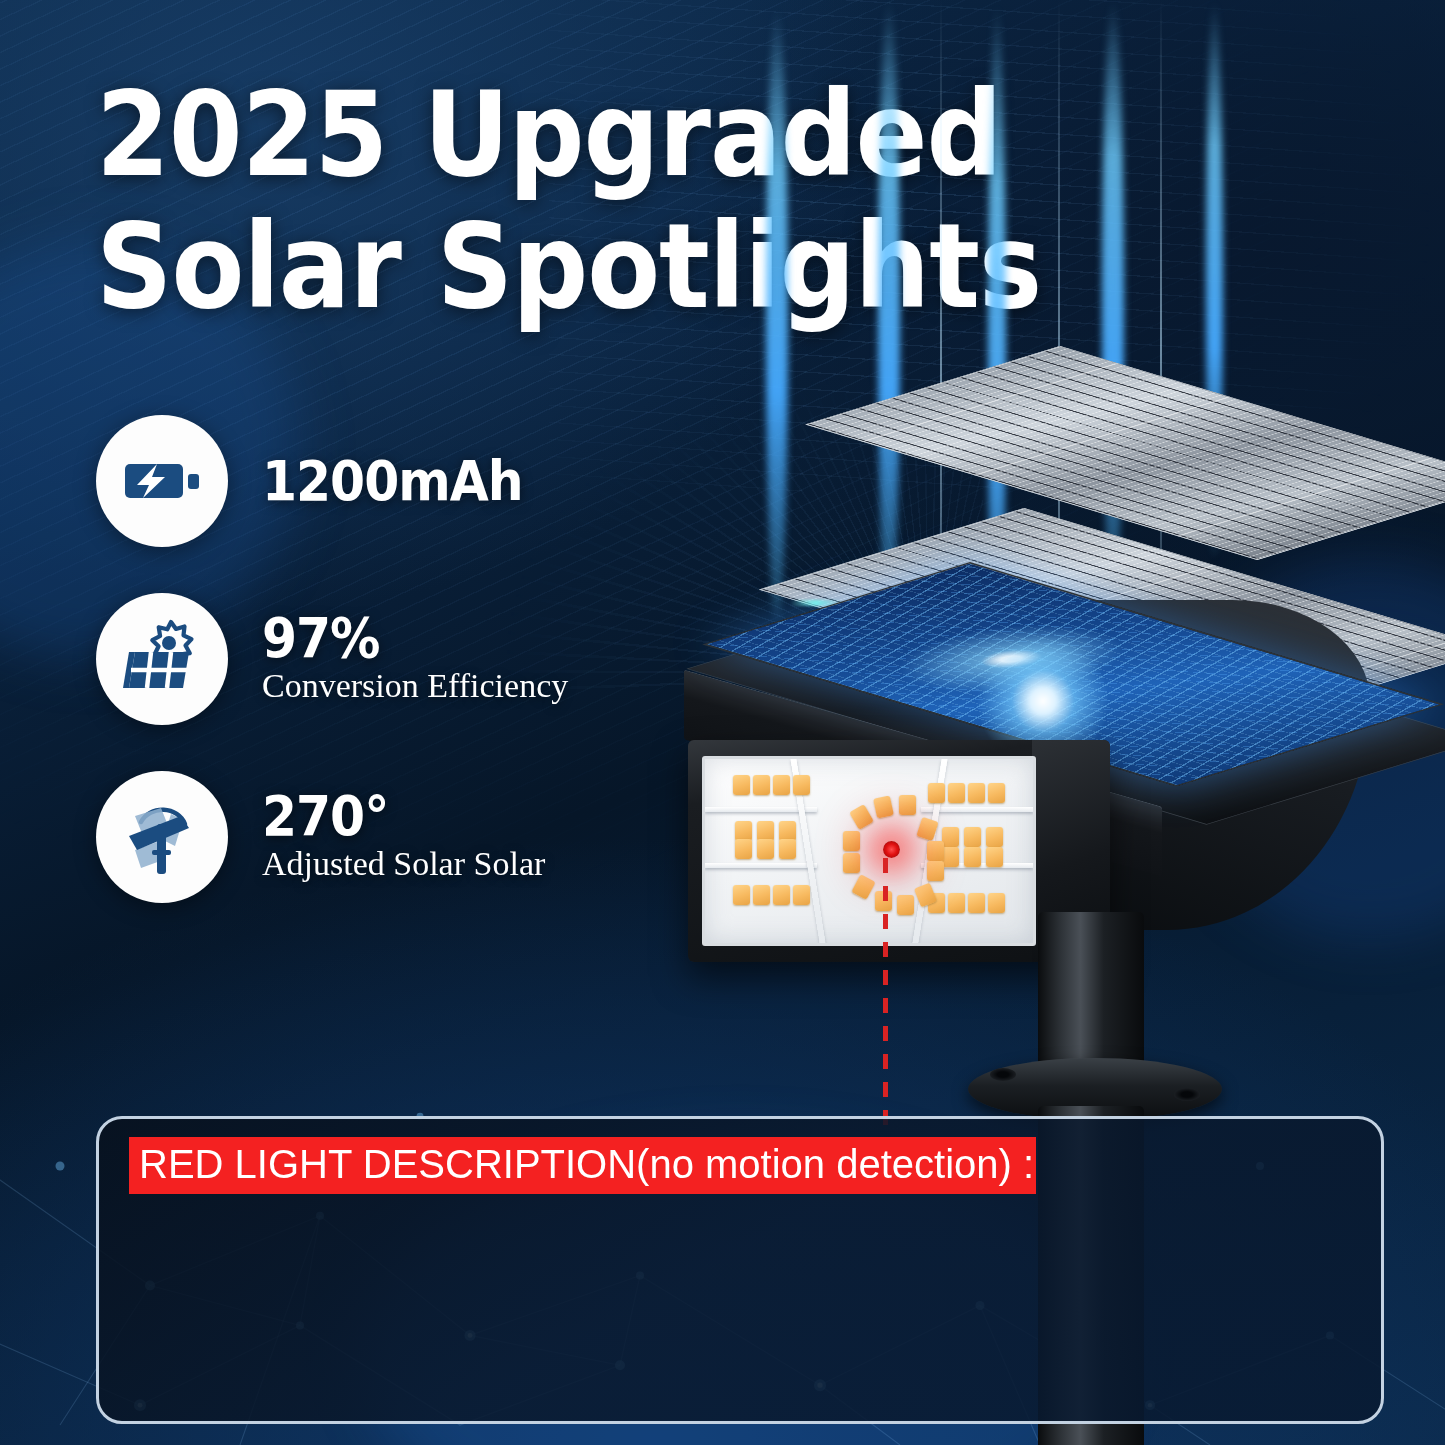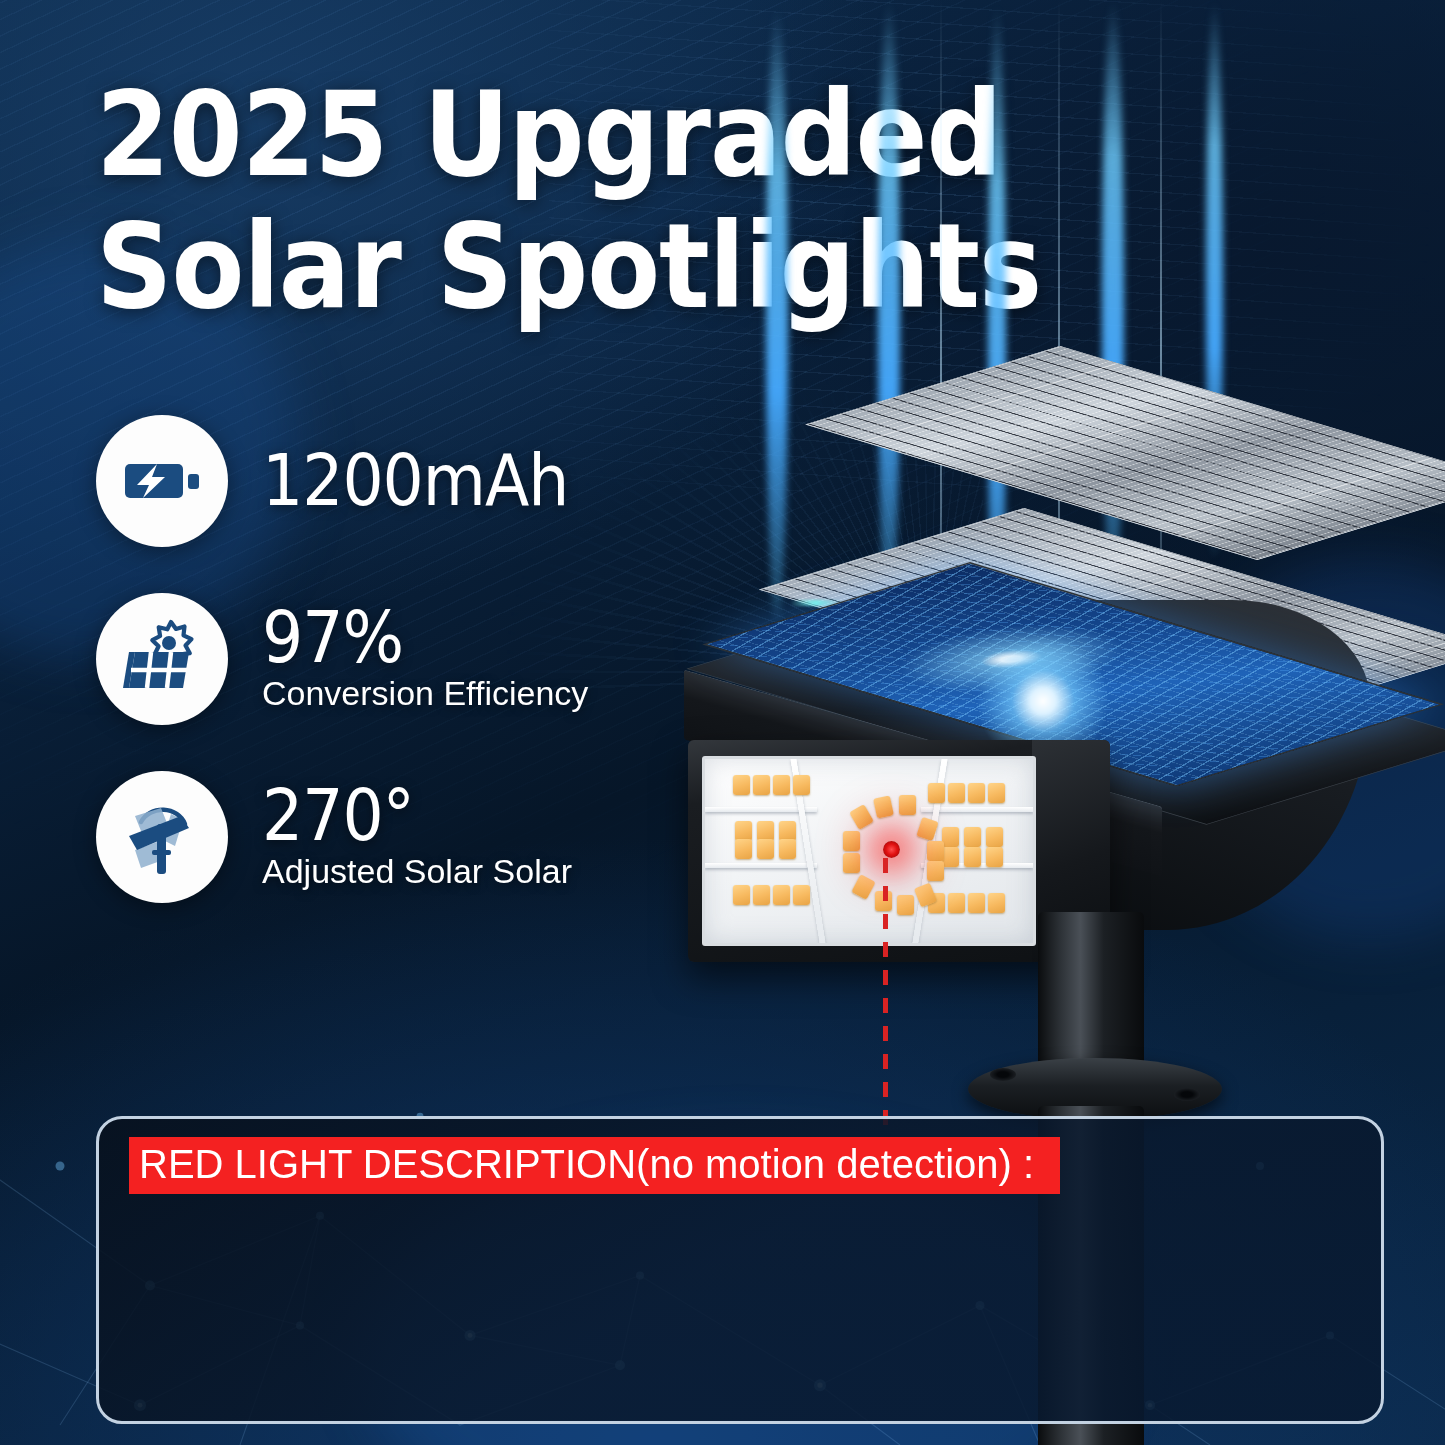--- a/index.html
+++ b/index.html
@@ -67,28 +67,28 @@
   .features{position:absolute;left:96px;top:392px;width:640px;}
   .feat{position:relative;display:flex;align-items:center;height:178px;}
   .feat .badge{
     width:132px;height:132px;flex:0 0 132px;border-radius:50%;
     background:#fdfdfd;
     display:flex;align-items:center;justify-content:center;
     box-shadow:0 4px 22px rgba(0,0,0,.42);
   }
   .feat .txt{margin-left:34px;}
   .feat .big{
-    display:block;color:#fff;font-weight:normal;
+    display:block;color:#fff;font-weight:bold;
     font-family:"DejaVu Sans Condensed","Liberation Sans",sans-serif;
-    font-size:72px;line-height:.96;letter-spacing:-1px;
+    font-size:56px;line-height:.96;letter-spacing:-1px;
     text-shadow:0 2px 12px rgba(0,0,0,.55);
   }
   .feat .sub{
     display:block;color:#fff;font-size:34px;line-height:1.25;margin-top:0;
-    font-family:Liberation Sans, sans-serif;
+    font-family:Liberation Serif, serif;
     text-shadow:0 2px 10px rgba(0,0,0,.55);
   }
 
   
   .product{position:absolute;left:640px;top:300px;width:805px;height:830px;}
 
   .beam{
     position:absolute;width:22px;border-radius:50%;
     background:linear-gradient(to bottom,
         rgba(120,215,255,0) 0%,
@@ -222,21 +222,21 @@
     background:linear-gradient(150deg,rgba(7,17,30,.90) 0%,rgba(9,24,44,.86) 48%,rgba(8,26,50,.88) 100%);
     padding:18px 26px 16px 30px;
     overflow:hidden;
   }
   .redbar{
     display:inline-block;
     background:#f42121;
     color:#ffffff;
     font-size:40px;line-height:1.28;
     font-weight:normal;
-    padding:2px 26px 4px 10px;
+    padding:2px 2px 4px 10px;
     white-space:nowrap;
     font-family:"Liberation Sans",sans-serif;
   }
   .cbody{
     margin-top:6px;
     color:#ffffff;
     font-size:43px;
     line-height:1.30;
     font-family:"Liberation Sans",sans-serif;
     font-weight:bold;

